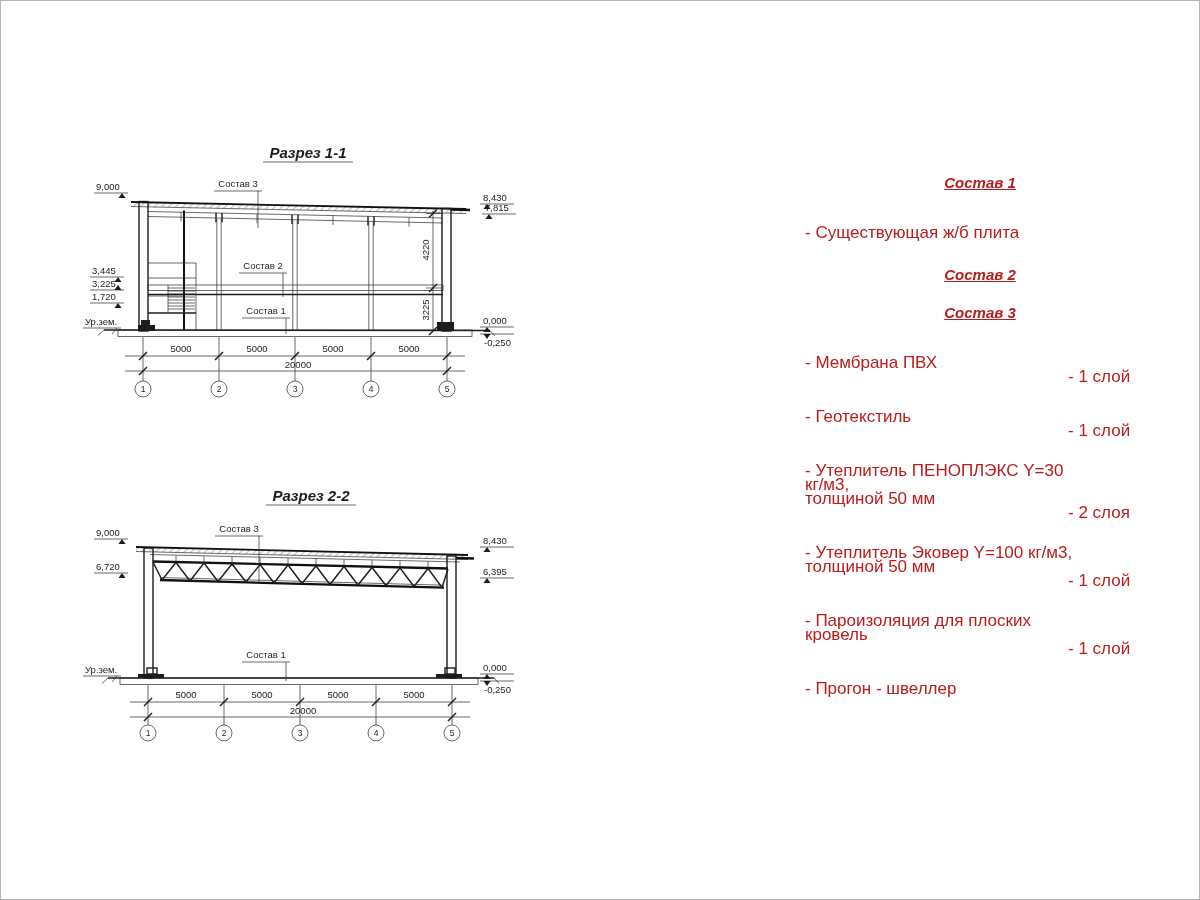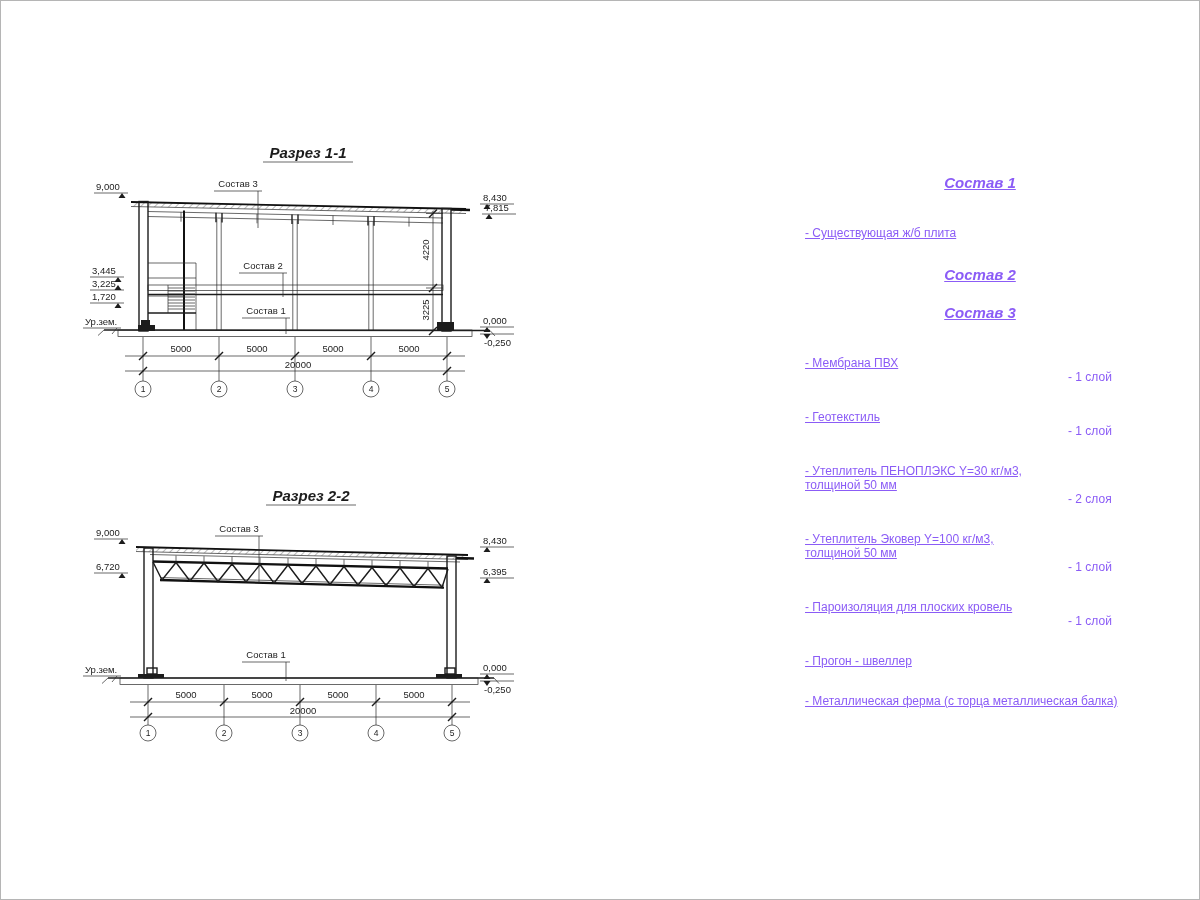--- a/index.html
+++ b/index.html
@@ -1,32 +1,32 @@
 <!DOCTYPE html>
 <html><head>
 <meta charset="utf-8">
 <style>
   html,body{margin:0;padding:0;background:#ffffff;}
   .page{position:relative;width:1200px;height:900px;background:#ffffff;overflow:hidden;
-        font-family:"Liberation Sans",sans-serif;color:#8b5cf6;}
+        font-family:"Liberation Sans",sans-serif;color:#b91c1c;}
   .page-frame{position:absolute;left:0;top:0;width:1198px;height:898px;border:1px solid #b5b5b5;pointer-events:none;}
   svg{position:absolute;left:0;top:0;}
   .ln-t{stroke:#2a2a2a;stroke-width:0.7;fill:none;}
   .ln-m{stroke:#1c1c1c;stroke-width:1.4;fill:none;}
   .ln-k{stroke:#111111;stroke-width:2.3;fill:none;}
   .fill-dark{fill:#1c1c1c;stroke:none;}
   .dtx{font-family:"Liberation Sans",sans-serif;font-size:9.5px;fill:#1c1c1c;}
   .dtx-s{font-family:"Liberation Sans",sans-serif;font-size:8.5px;fill:#1c1c1c;}
   .dttl{font-family:"Liberation Sans",sans-serif;font-size:15px;font-weight:bold;font-style:italic;fill:#1c1c1c;}
   .comp-panel{position:absolute;left:795px;top:174px;width:370px;}
   .comp-heading{text-align:center;font-size:15px;font-weight:bold;font-style:italic;
                 text-decoration:underline;margin:11px 0 21px 0;line-height:17px;}
   .comp-block:first-child .comp-heading{margin-top:0;}
-  .comp-row{position:relative;font-size:12px;line-height:14px;margin-bottom:12px;
-            white-space:pre-line;min-height:14px;padding-left:10px;text-indent:-10px;padding-right:90px;text-decoration:underline;}
+  .comp-row{position:relative;font-size:17px;line-height:14px;margin-bottom:12px;
+            white-space:pre-line;min-height:14px;padding-left:10px;text-indent:-10px;padding-right:90px;}
   .comp-row.wide{padding-right:0;}
   .comp-qty{position:absolute;left:273px;bottom:0;white-space:nowrap;text-indent:0;}
 </style>
 </head>
 <body>
 
 <div class="page">
   <div class="page-frame"></div>
 
   <svg width="560" height="790" viewBox="0 0 560 790">
@@ -375,18 +375,15 @@
 толщиной 50 мм</span>
         <span class="comp-qty">- 1 слой</span>
       </div>
       <div class="comp-row">
         <span class="comp-text">- Пароизоляция для плоских кровель</span>
         <span class="comp-qty">- 1 слой</span>
       </div>
       <div class="comp-row wide">
         <span class="comp-text">- Прогон - швеллер</span>
       </div>
-      <div class="comp-row wide">
-        <span class="comp-text">- Металлическая ферма (с торца металлическая балка)</span>
-      </div>
     </div>
   </div>
 </div>
 
 </body></html>

